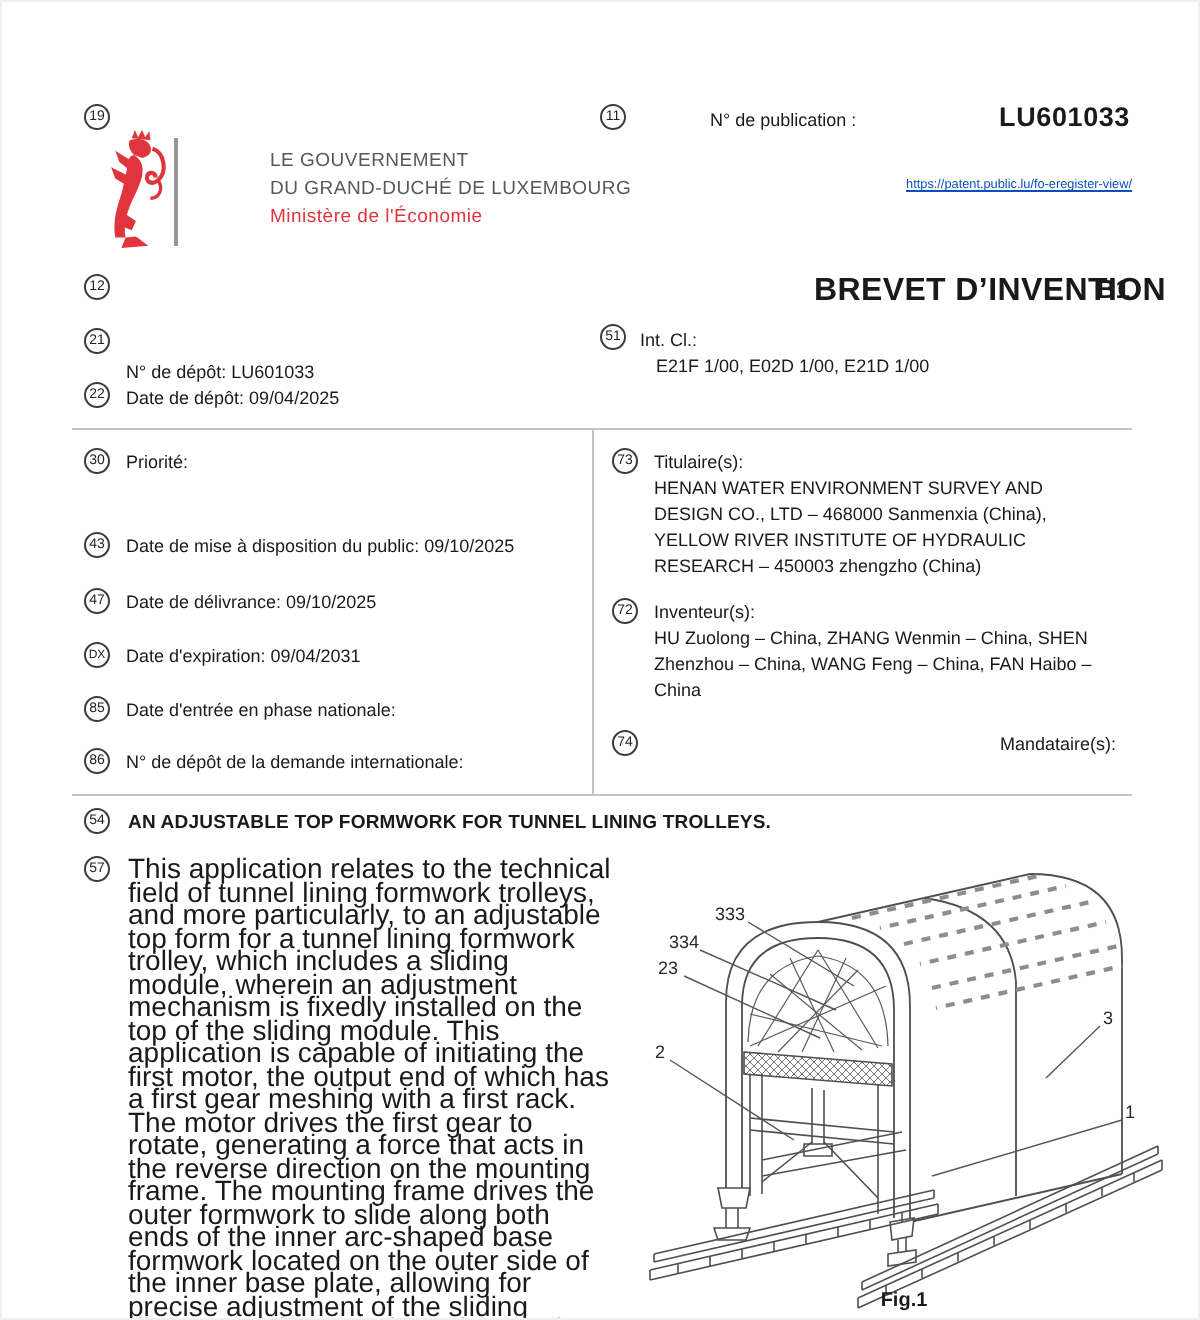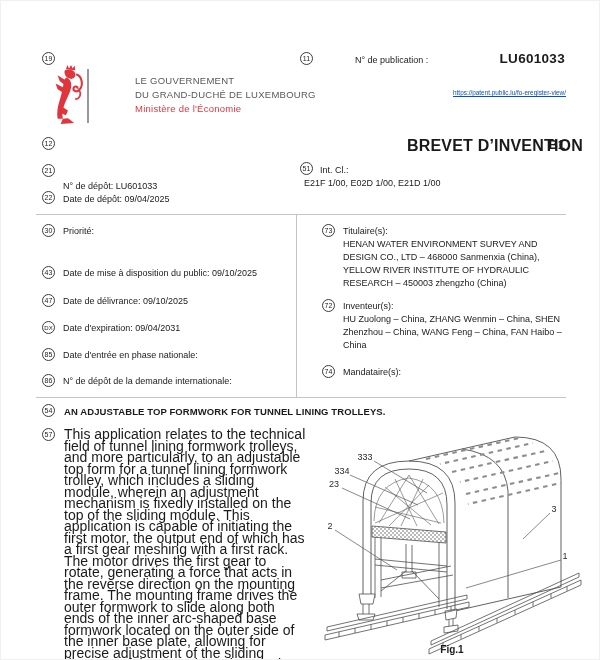--- a/index.html
+++ b/index.html
@@ -16,21 +16,21 @@
   .pub-label{font-size:9px;margin-left:36px;}
   .pub-number{font-weight:700;font-size:13.5px;letter-spacing:.3px;}
   .link{font-size:6.4px;color:#0a4fbe;text-decoration:underline;cursor:pointer;}
   .doc-title{font-weight:700;font-size:16px;letter-spacing:.2px;text-align:right;left:0;right:16px;}
   .kind{font-weight:700;font-size:13px;margin-left:40px;}
   .tablebox{left:35px;top:213px;width:530px;height:182px;
             border-top:1px solid #c4c4c4;border-bottom:1px solid #c4c4c4;}
   .tdivider{position:absolute;left:260px;top:0;bottom:0;width:1px;background:#c4c4c4;}
   .trow{position:absolute;left:6px;display:flex;gap:8px;align-items:flex-start;width:245px;}
   .trow .txt{font-size:9px;line-height:13px;padding-top:1px;}
-  .rrow{position:absolute;left:286px;display:flex;gap:8px;align-items:flex-start;width:252px;}
+  .rrow{position:absolute;left:270px;display:flex;gap:8px;align-items:flex-start;width:252px;justify-content:space-between;}
   .rtext{font-size:9px;line-height:13px;padding-top:1px;}
   .inv-title{font-weight:700;font-size:9.5px;letter-spacing:.1px;}
   .abstract{font-size:14px;line-height:11.5px;width:243px;}
   svg text{font-family:"Liberation Sans", sans-serif;}
 </style>
 </head>
 <body>
 
 <div class="page">
 
@@ -65,21 +65,21 @@
 
   <span class="circ abs" style="left:41px;top:136px">12</span>
   <div class="abs doc-title" style="top:136px">BREVET D’INVENTION</div>
   <span class="abs kind" style="right:34px;top:136px">B1</span>
 
   <span class="circ abs" style="left:41px;top:163px">21</span>
   <span class="abs t9" style="left:62px;top:179px">N° de dépôt: LU601033</span>
 
   <span class="circ abs" style="left:299px;top:161px">51</span>
   <span class="abs t9" style="left:319px;top:163px">Int. Cl.:</span>
-  <span class="abs t9" style="left:303px;top:176px">E21F 1/00, E02D 1/00, E21D 1/00</span>
+  <span class="abs t9" style="left:327px;top:176px">E21F 1/00, E02D 1/00, E21D 1/00</span>
 
   <span class="circ abs" style="left:41px;top:190px">22</span>
   <span class="abs t9" style="left:62px;top:192px">Date de dépôt: 09/04/2025</span>
 
   <div class="abs tablebox">
     <div class="tdivider"></div>
 
     <div class="trow" style="top:9px">
       <span class="circ">30</span>
       <span class="txt">Priorité:</span>

